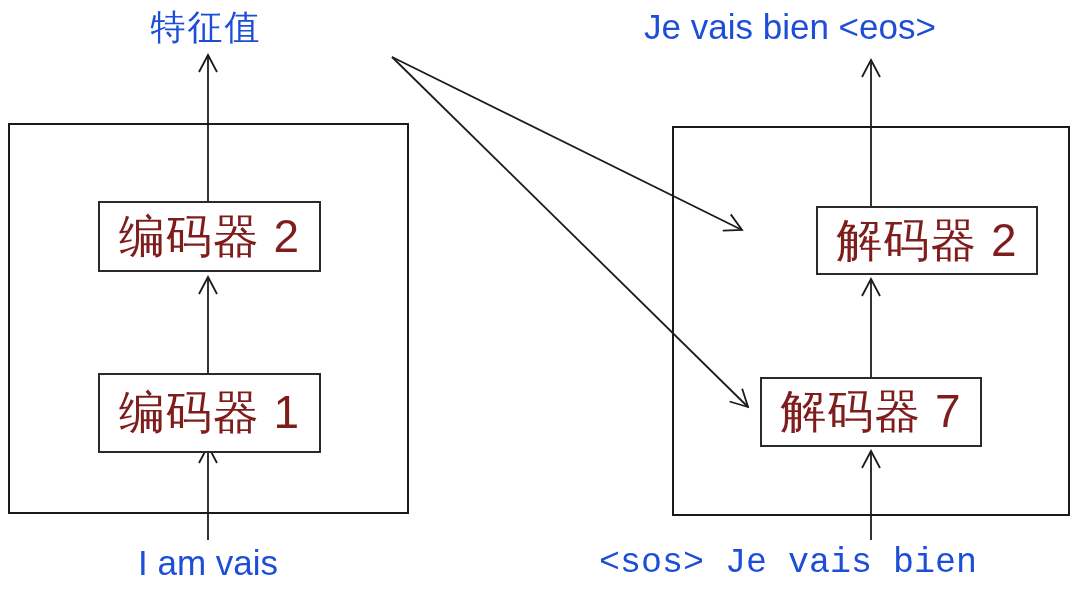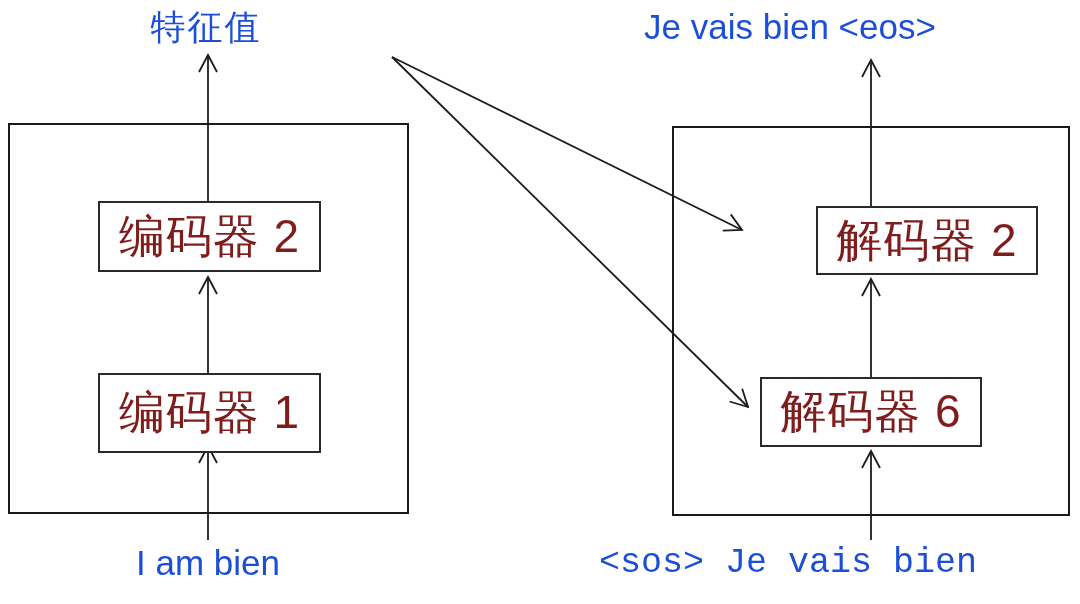--- a/index.html
+++ b/index.html
@@ -91,21 +91,21 @@
   </div>
   <div class="layer-box" id="encoder1-box">
     <span>编码器 1</span>
   </div>
 
   <div class="outer-box" id="decoder-outer"></div>
   <div class="layer-box" id="decoder2-box">
     <span>解码器 2</span>
   </div>
   <div class="layer-box" id="decoder1-box">
-    <span>解码器 6</span>
+    <span>解码器 7</span>
   </div>
 
   <div class="io-label" id="feature-label">特征值</div>
   <div class="io-label" id="decoder-out-label">Je vais bien &lt;eos&gt;</div>
-  <div class="io-label" id="encoder-in-label">I am bien</div>
+  <div class="io-label" id="encoder-in-label">I am vais</div>
   <div class="io-label" id="decoder-in-label">&lt;sos&gt; Je vais bien</div>
 
 </div>
 
 </body></html>

